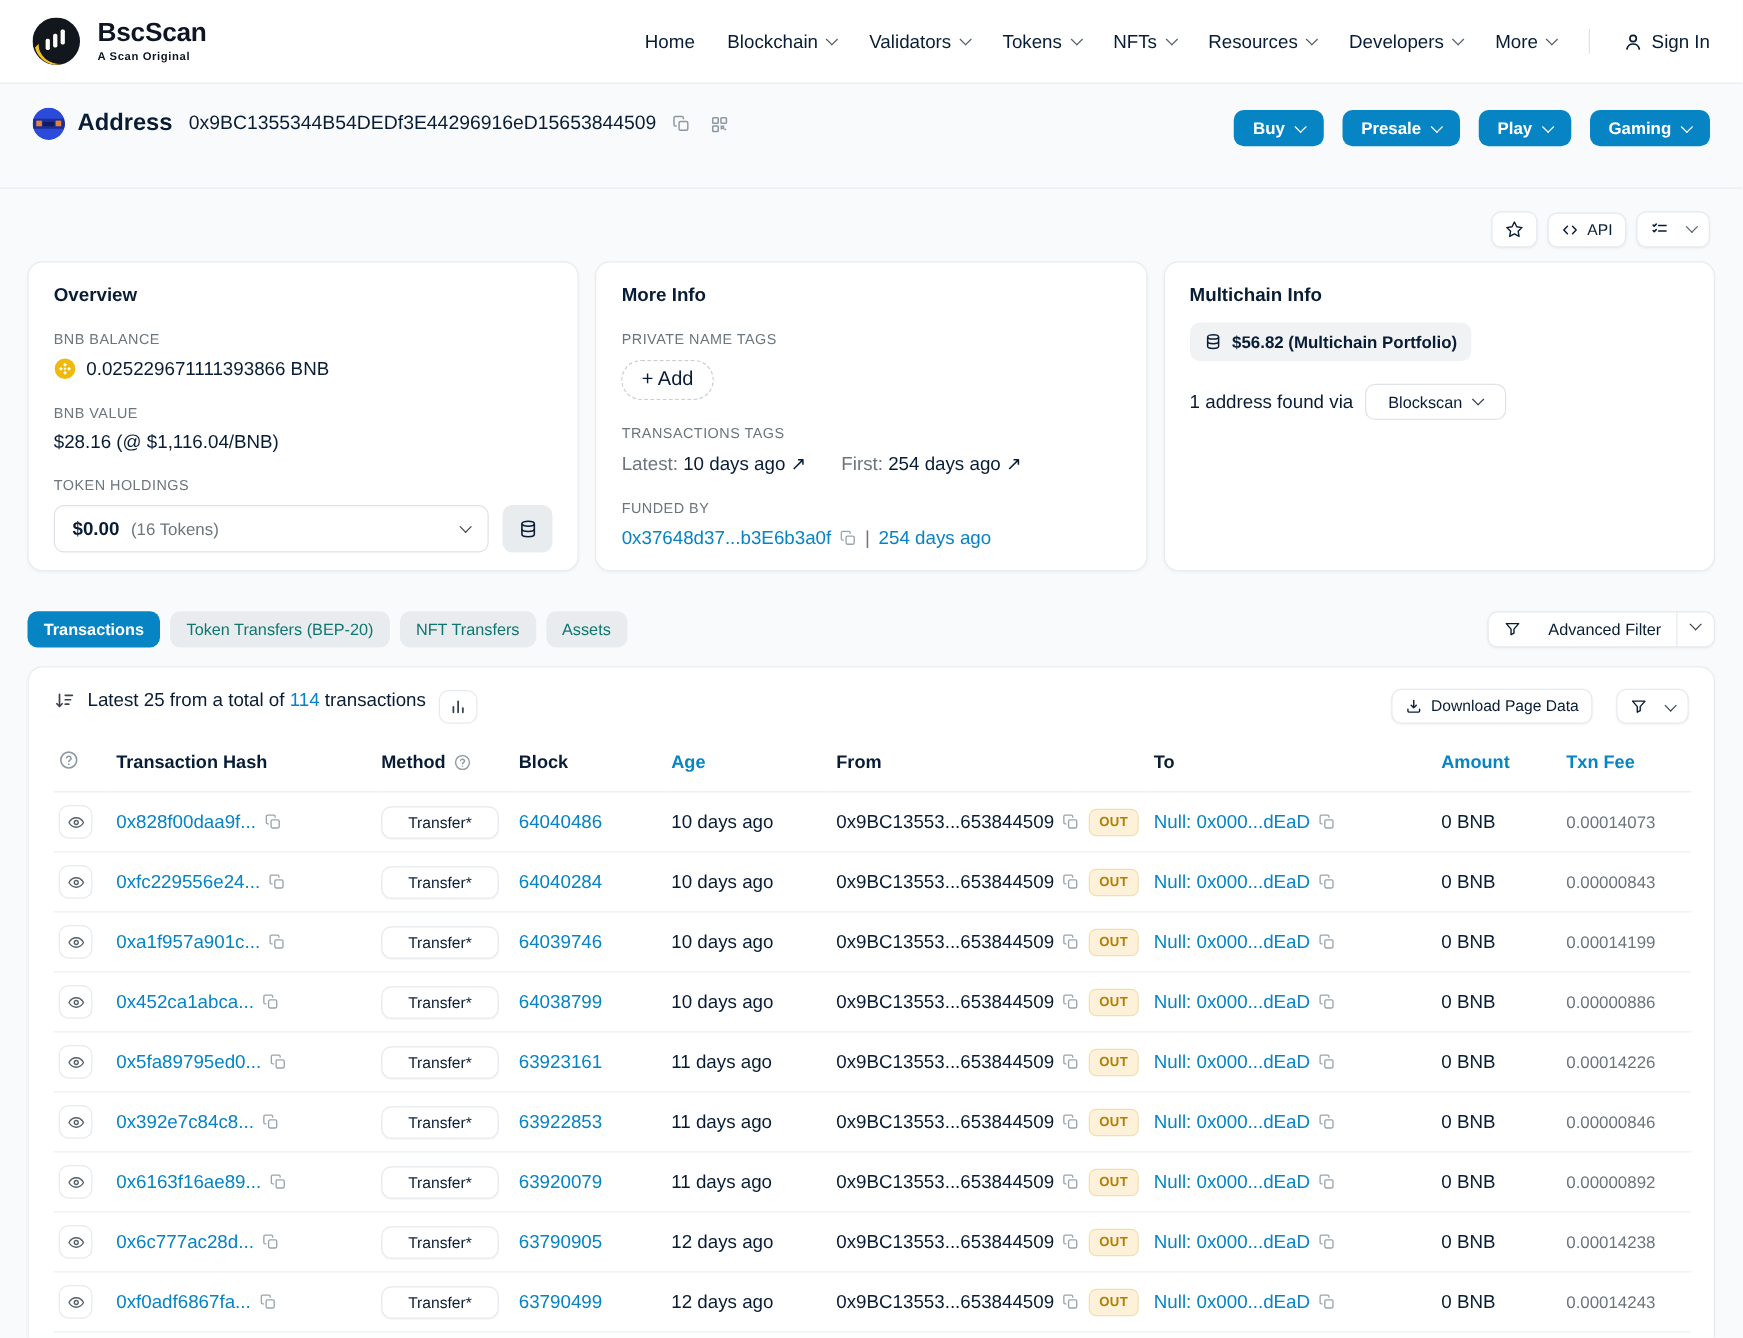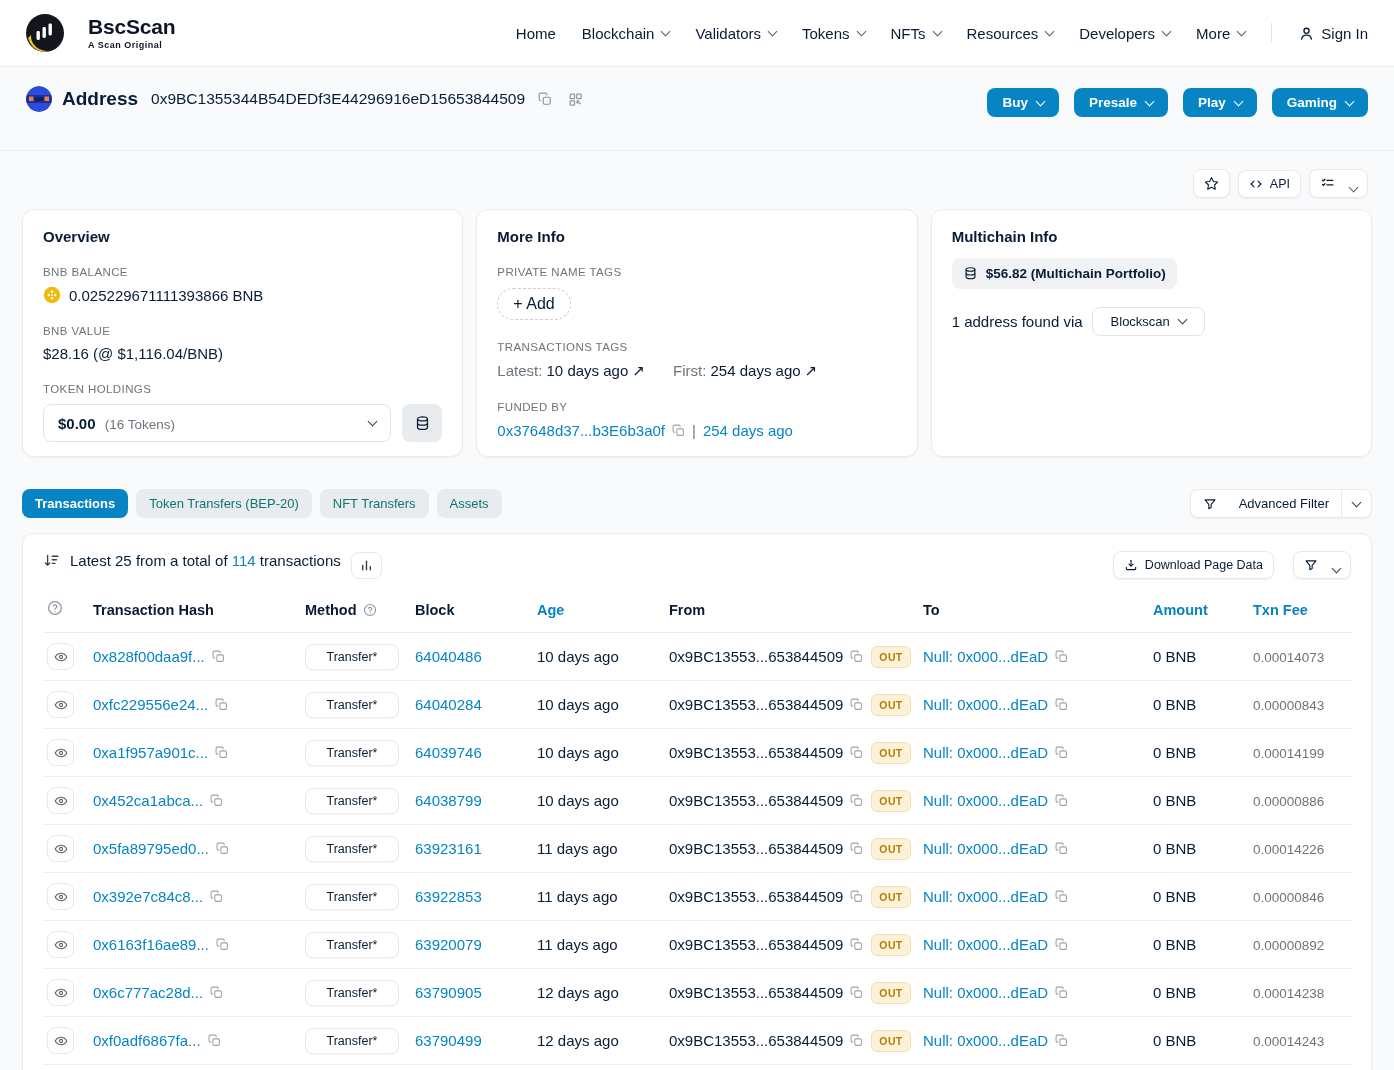--- a/index.html
+++ b/index.html
@@ -5,21 +5,21 @@
   *{box-sizing:border-box;margin:0;padding:0}
   html,body{width:1394px;height:1070px;overflow:hidden}
   body{font-family:"Liberation Sans","DejaVu Sans",sans-serif;background:#f9fafb;color:var(--text,#081d35);}
   a{text-decoration:none;color:inherit}
   button{font-family:inherit}
   svg{display:block}
 
   
   .topbar{height:67px;background:#fff;border-bottom:1px solid var(--border,#e9ecef);
     display:flex;align-items:center;justify-content:space-between;padding:0 26px}
-  .brand{display:flex;align-items:center;gap:24px;cursor:pointer}
+  .brand{display:flex;align-items:center;gap:14px;cursor:pointer}
   .brand-name{font-size:21px;font-weight:800;letter-spacing:-.2px;line-height:1;display:block;color:#0d1525}
   .brand-tag{font-size:9px;font-weight:700;letter-spacing:.5px;display:block;margin-top:3px;color:#0d1525}
   .mainnav{display:flex;align-items:center;gap:26px;font-size:15px;font-weight:500}
   .nav-item{display:inline-flex;align-items:center;cursor:pointer;color:#081d35}
   .chev{width:7px;height:7px;border-right:1.7px solid #55606b;border-bottom:1.7px solid #55606b;
     transform:rotate(45deg);display:inline-block;margin-left:8px;margin-top:-4px}
   .chev.dark{border-color:#37424d}
   .chev.white{border-color:#fff}
   .nav-divider{width:1px;height:20px;background:#dfe3e8}
   .signin{gap:6px;display:inline-flex;align-items:center}
@@ -33,21 +33,21 @@
   .icon-btn-plain{background:none;border:none;color:#8c98a4;cursor:pointer;display:inline-flex;padding:3px}
   .addr-actions{display:flex;gap:15px;margin-top:2px}
   .btn-primary{background:var(--accent,#0784c3);color:#fff;border:none;border-radius:8px;font-size:13.5px;
     font-weight:600;padding:7px 15px;display:inline-flex;align-items:center;cursor:pointer}
   .btn-primary .chev{margin-left:9px;margin-top:-2px}
   .addr-sep{border-bottom:1px solid var(--border,#e9ecef);margin-top:33px}
 
   
   .tools-row{display:flex;justify-content:flex-end;align-items:center;gap:8px;padding:18px 26px 0}
   .btn-light{background:#fff;border:1px solid #e6eaee;border-radius:8px;color:#081d35;font-size:12.5px;
-    font-weight:500;padding:6px 10px;display:inline-flex;align-items:flex-end;gap:7px;cursor:pointer;
+    font-weight:500;padding:6px 10px;display:inline-flex;align-items:center;gap:7px;cursor:pointer;
     box-shadow:0 1px 2px rgba(16,24,40,.05)}
 
   
   .cards{display:grid;grid-template-columns:1fr 1fr 1fr;gap:13px;padding:11px 22px 0}
   .card{background:#fff;border:1px solid var(--border,#e9ecef);border-radius:12px;padding:18px 20px;
     height:248px;box-shadow:0 1px 3px rgba(16,24,40,.04)}
   .card-title{font-size:15px;font-weight:700}
   .cap{font-size:11.5px;color:var(--muted,#6c757d);letter-spacing:.4px;margin-top:21px}
   .val-row{display:flex;align-items:center;gap:8px;margin-top:8px;font-size:15px}
   .holdings-row{display:flex;gap:11px;margin-top:9px}
@@ -68,21 +68,21 @@
     align-items:center;background:#fff;cursor:pointer;color:#081d35}
 
   
   .tabs-row{display:flex;align-items:center;justify-content:space-between;padding:32px 22px 0}
   .tabs{display:flex;gap:8px}
   .tab{border:none;border-radius:8px;background:#e9ecef;color:#0f766e;font-size:13px;font-weight:500;
     padding:7px 13px;cursor:pointer}
   .tab.active{background:var(--accent,#0784c3);color:#fff;font-weight:600}
   .adv-filter{display:inline-flex;background:#fff;border:1px solid #e6eaee;border-radius:8px;overflow:hidden;
     box-shadow:0 1px 2px rgba(16,24,40,.05)}
-  .adv-filter .seg{padding:6px 12px;display:inline-flex;align-items:center;gap:22px;font-size:13px;cursor:pointer}
+  .adv-filter .seg{padding:6px 12px;display:inline-flex;align-items:flex-start;gap:22px;font-size:13px;cursor:pointer}
   .adv-filter .seg+.seg{border-left:1px solid #e6eaee;padding:6px 11px}
 
   
   .main-card{margin:15px 22px 0;background:#fff;border:1px solid var(--border,#e9ecef);border-bottom:none;
     border-radius:12px 12px 0 0;min-height:540px;box-shadow:0 1px 3px rgba(16,24,40,.04)}
   .table-toolbar{display:flex;align-items:center;justify-content:space-between;padding:17px 20px 12px}
   .summary{display:flex;align-items:flex-start;gap:10px;font-size:15px;color:#081d35}
   .chart-btn{width:31px;height:27px;border:1px solid #e6eaee;border-radius:8px;background:#fff;color:#37424d;
     display:inline-flex;align-items:center;justify-content:center;cursor:pointer}
   .toolbar-right{display:flex;align-items:center;gap:19px}

